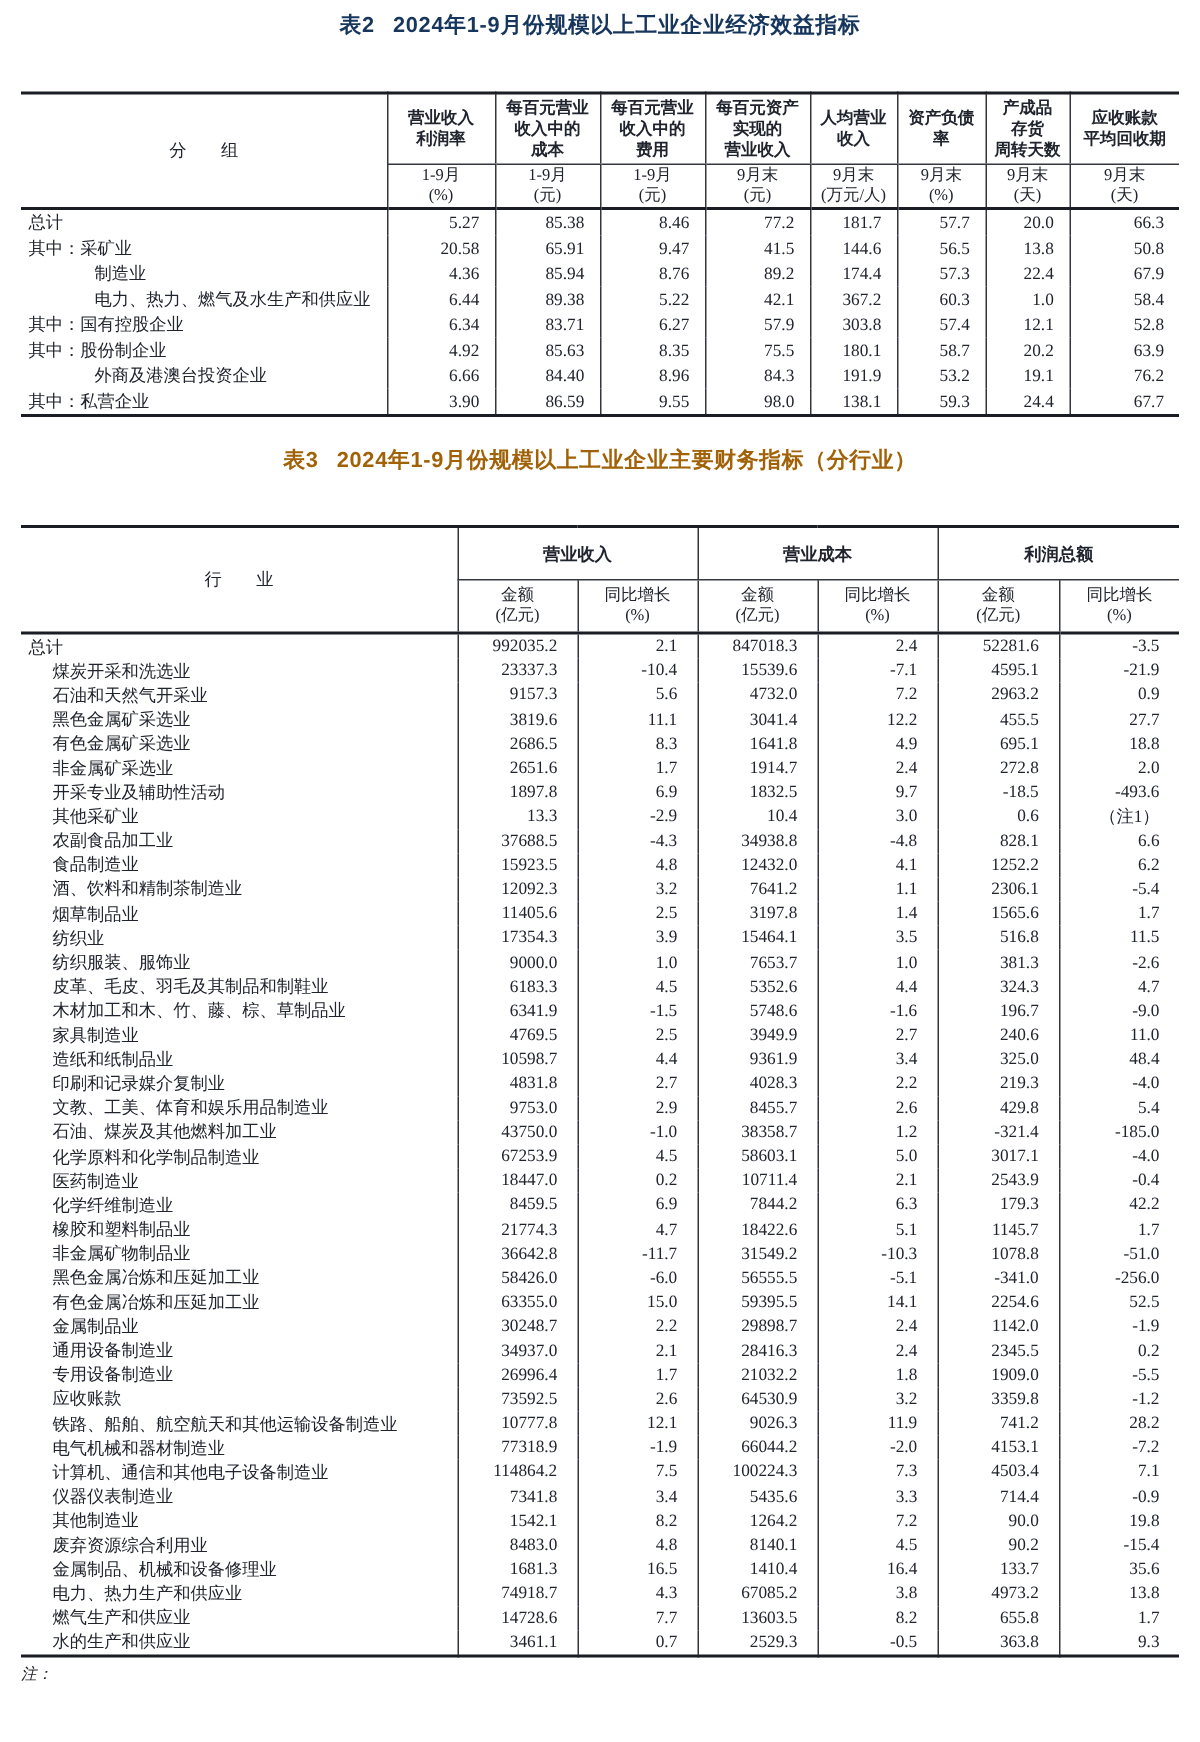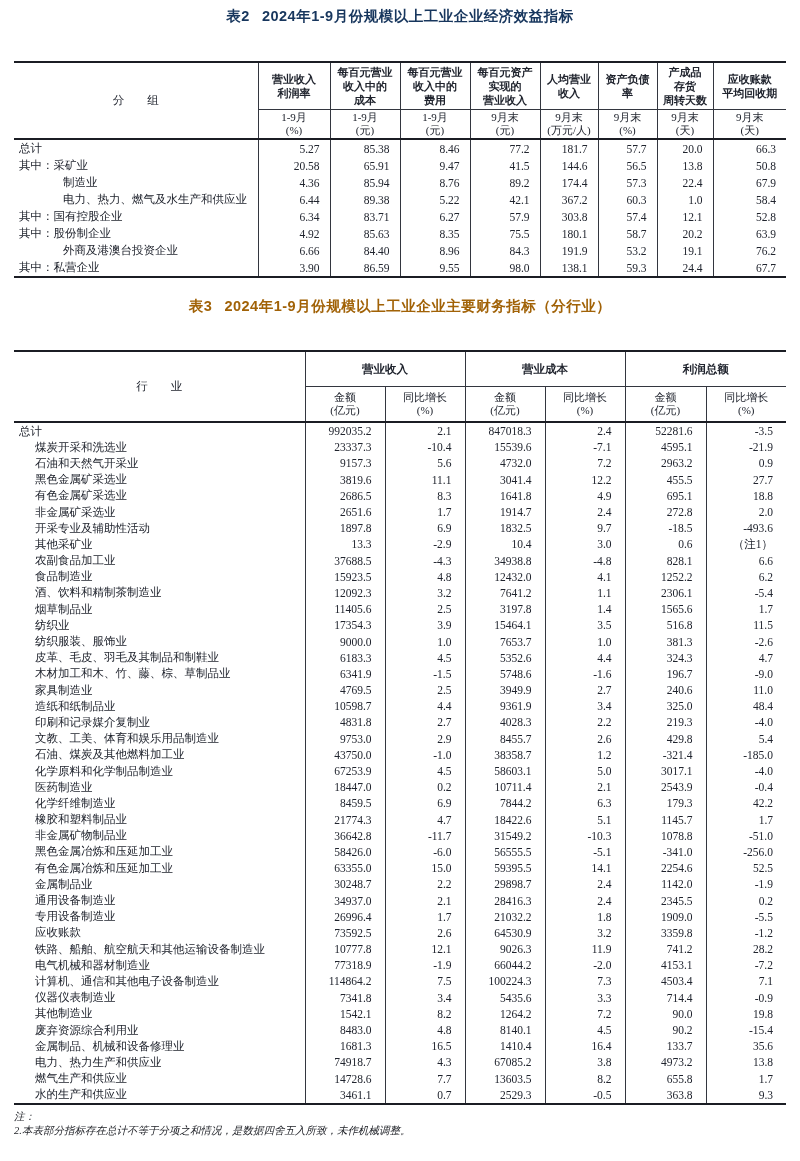--- a/index.html
+++ b/index.html
@@ -647,14 +647,13 @@
         <td class="num">2529.3</td>
         <td class="num">-0.5</td>
         <td class="num">363.8</td>
         <td class="num">9.3</td>
       </tr>
     </tbody>
 </table>
 
 <div class="notes">
   <div class="note-line">注：</div>
-  <div class="note-line">2.本表部分指标存在总计不等于分项之和情况，是数据四舍五入所致，未作机械调整。</div>
 </div>
 
 </body></html>

